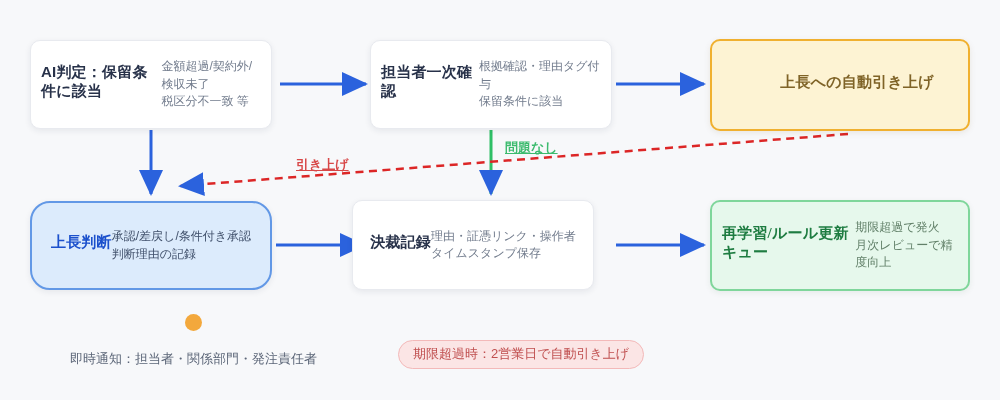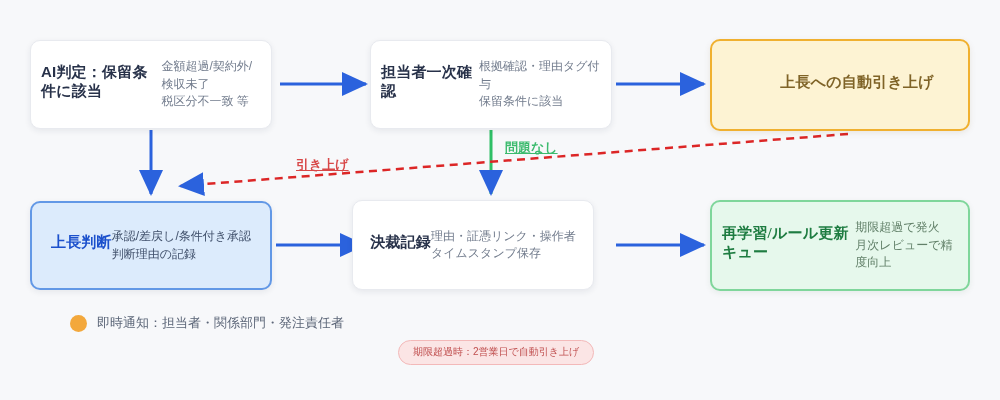--- a/index.html
+++ b/index.html
@@ -53,43 +53,43 @@
     background:#e6f8ec;
     border:2px solid #7fd69b;
     box-shadow:0 2px 6px rgba(20,90,40,.08);
   }
   .node.green .title{color:#1e7c41;font-family:Liberation Serif, serif;}
   .node.green .body{color:#628069;}
 
   #node-ai        {left:30px;  top:40px;  width:242px; height:89px;}
   #node-check     {left:370px; top:40px;  width:242px; height:89px;}
   #node-escalate  {left:710px; top:39px;  width:260px; height:92px;}
-  #node-judge     {left:30px;  top:201px; width:242px; height:89px;}
+  #node-judge     {left:30px;  top:201px; width:242px; height:89px;border-radius:20px;}
   #node-record    {left:352px; top:200px; width:242px; height:90px;}
   #node-relearn   {left:710px; top:200px; width:260px; height:91px;}
 
   .edge-label{position:absolute;font-size:13px;font-weight:bold;text-decoration:underline;}
   .edge-label.red{left:296px;top:156px;color:#d84848;}
   .edge-label.green{left:505px;top:139px;color:#3cbb6e;}
 
   .legend-item{
-    position:absolute;display:flex;align-items:flex-end;gap:10px;
-    font-size:13px;color:#5c6678;
+    position:absolute;display:flex;align-items:center;gap:19px;
+    font-size:13px;color:#5c6678;flex-direction:column;
   }
   .legend-item .dot{width:17px;height:17px;border-radius:50%;flex:0 0 auto;}
   #legend-notify{left:70px;top:314px;}
   #legend-notify .dot{background:#f3a83c;}
   #legend-audit{left:412px;top:314px;}
   #legend-audit .dot{background:#57a0ec;}
 
   .deadline-pill{
     position:absolute;left:398px;top:340px;
     background:#fbe5e5;border:1px solid #f3b9b9;color:#c04f4f;
     border-radius:999px;padding:4px 14px 5px;
-    font-size:10px;white-space:nowrap;
+    font-size:13px;white-space:nowrap;
   }
 </style>
 </head>
 <body>
 
 <div class="canvas">
 
   <svg class="connectors" viewBox="0 0 1000 400">
     <defs>
       <marker id="head-blue" markerUnits="userSpaceOnUse" markerWidth="30" markerHeight="28" refX="24" refY="12" orient="auto">

